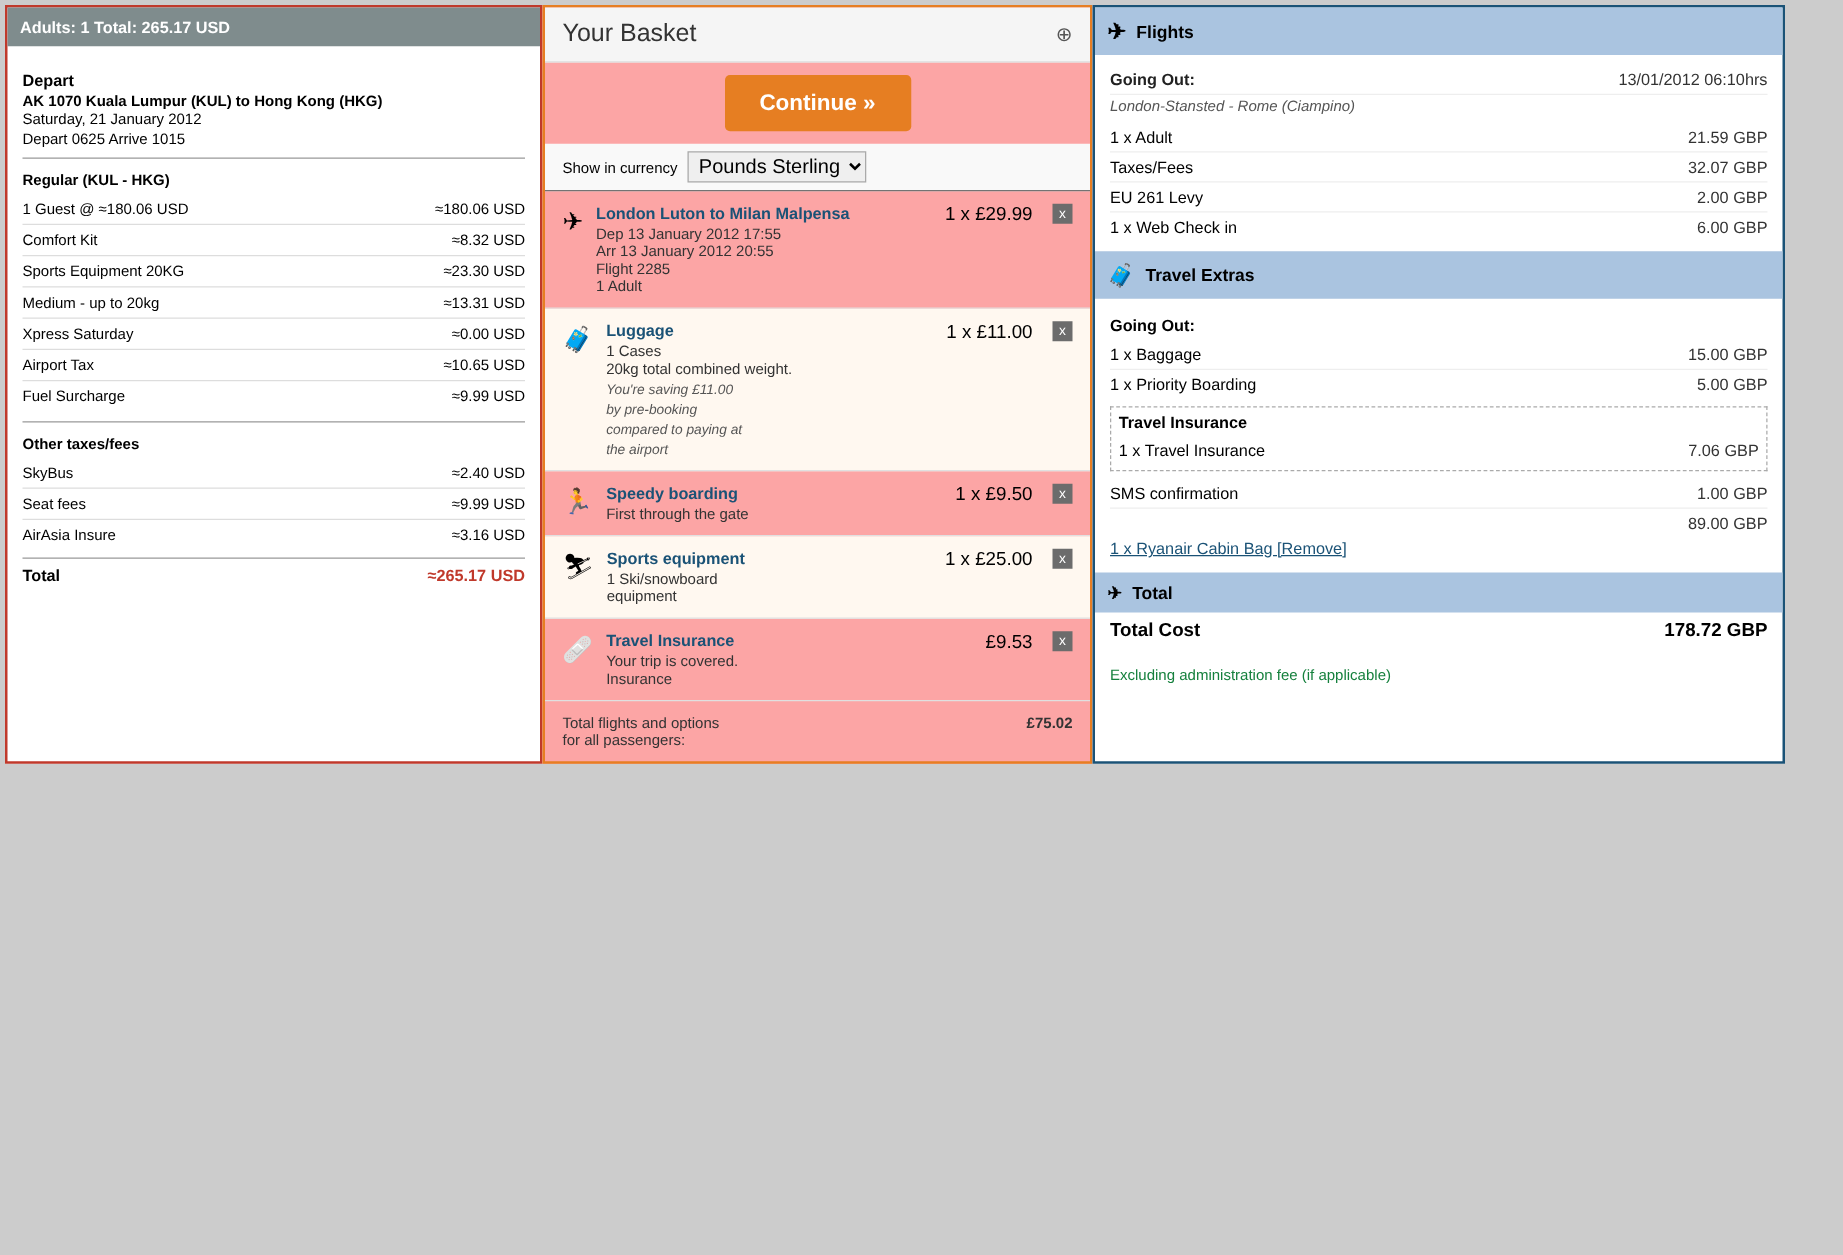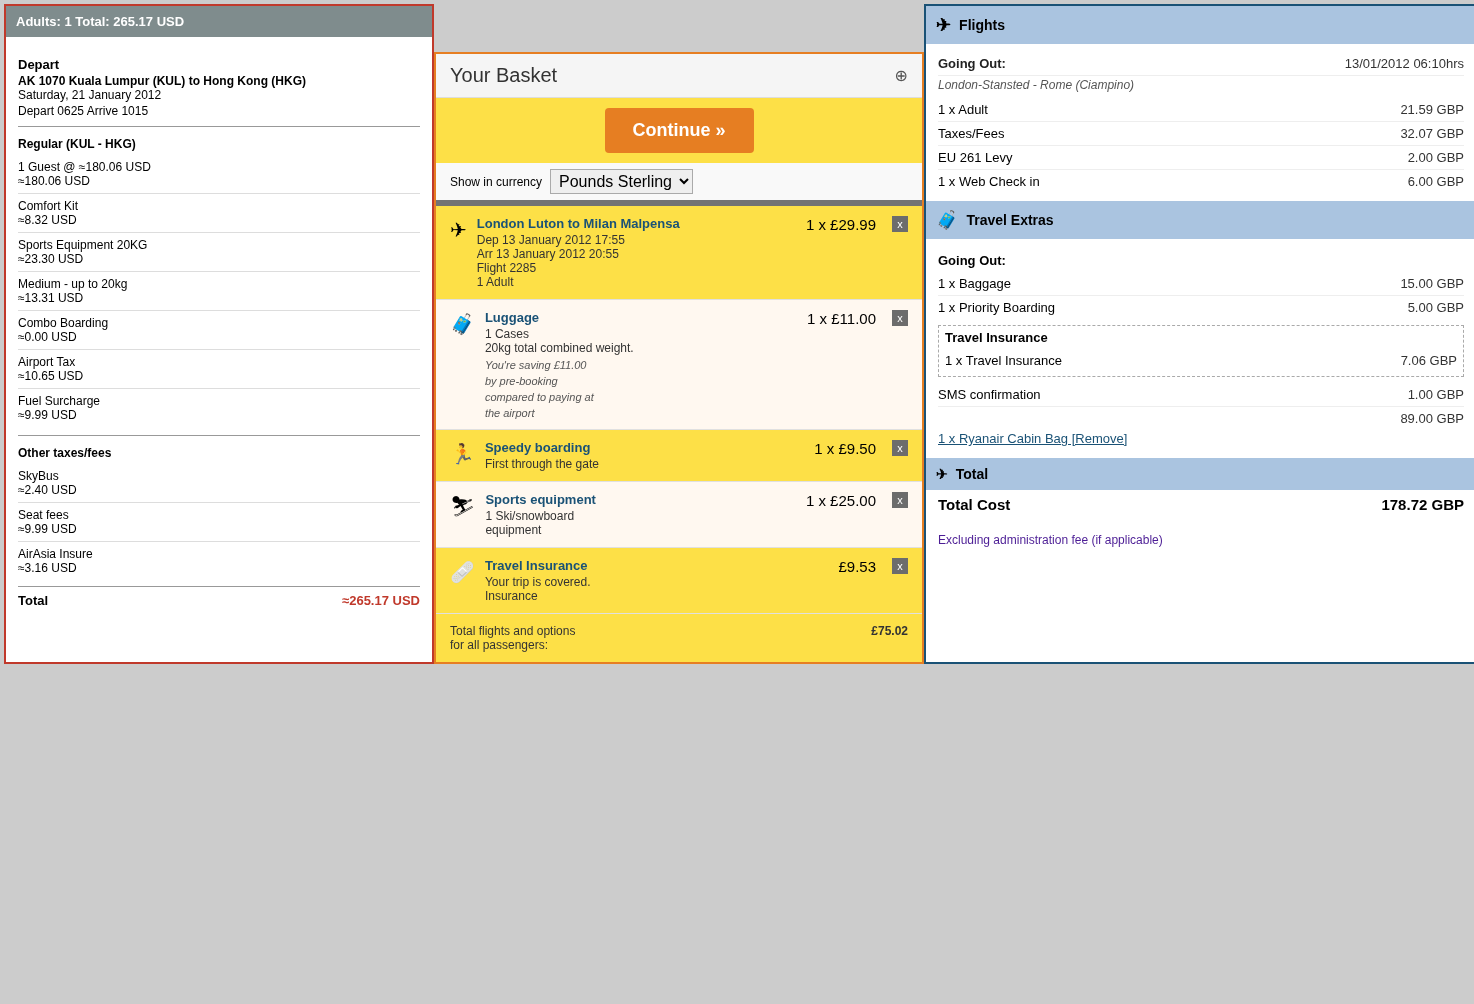--- a/index.html
+++ b/index.html
@@ -50,21 +50,20 @@
     .left-body .flight-sub {
       font-size: 12px;
       margin-bottom: 2px;
     }
     .price-row {
       display: flex;
       justify-content: space-between;
       padding: 5px 0;
       border-bottom: 1px solid #ddd;
       font-size: 12px;
-      flex-direction: column;
     }
     .price-row:last-of-type {
       border-bottom: none;
     }
     .divider {
       border: none;
       border-top: 1px solid #999;
       margin: 8px 0;
     }
     .total-row {
@@ -81,25 +80,24 @@
     }
     .section-label {
       font-weight: bold;
       margin-top: 10px;
       margin-bottom: 4px;
       font-size: 12px;
     }
 
     
     .middle-panel {
-      width: 490px;
+      width: 440px;
       border: 2px solid #e67e22;
-      background: #fde047;
+      background: #fca5a5;
       flex-shrink: 0;
-      margin-top: 48px;
     }
     .basket-header {
       background: #f5f5f5;
       padding: 10px 14px;
       font-size: 20px;
       color: #333;
       display: flex;
       align-items: center;
       justify-content: space-between;
       border-bottom: 1px solid #ddd;
@@ -118,21 +116,21 @@
       font-size: 18px;
       font-weight: bold;
       border-radius: 4px;
       cursor: pointer;
     }
     .currency-row {
       display: flex;
       align-items: center;
       padding: 6px 14px;
       background: #f9f9f9;
-      border-bottom: 6px solid #737373;
+      border-bottom: 1px solid #737373;
       font-size: 12px;
       gap: 8px;
     }
     .currency-select {
       border: 1px solid #aaa;
       padding: 2px 4px;
       font-size: 16px;
     }
     .basket-item {
       border-bottom: 1px solid #e0e0e0;
@@ -258,21 +256,21 @@
       font-size: 13px;
       margin-bottom: 4px;
     }
     .link-text {
       color: #1a5276;
       text-decoration: underline;
       cursor: pointer;
       margin-top: 20px;
     }
     .admin-note {
-      color: #4c1d95;
+      color: #15803d;
       font-size: 12px;
       padding: 6px 0;
     }
     .total-section {
       background: #aac4e0;
       padding: 8px 10px;
       font-weight: bold;
       font-size: 14px;
       display: flex;
       align-items: center;
@@ -311,21 +309,21 @@
           </div>
           <div class="price-row">
             <span>Sports Equipment 20KG</span>
             <span>≈23.30 USD</span>
           </div>
           <div class="price-row">
             <span>Medium - up to 20kg</span>
             <span>≈13.31 USD</span>
           </div>
           <div class="price-row">
-            <span>Combo Boarding</span>
+            <span>Xpress Saturday</span>
             <span>≈0.00 USD</span>
           </div>
           <div class="price-row">
             <span>Airport Tax</span>
             <span>≈10.65 USD</span>
           </div>
           <div class="price-row">
             <span>Fuel Surcharge</span>
             <span>≈9.99 USD</span>
           </div>

